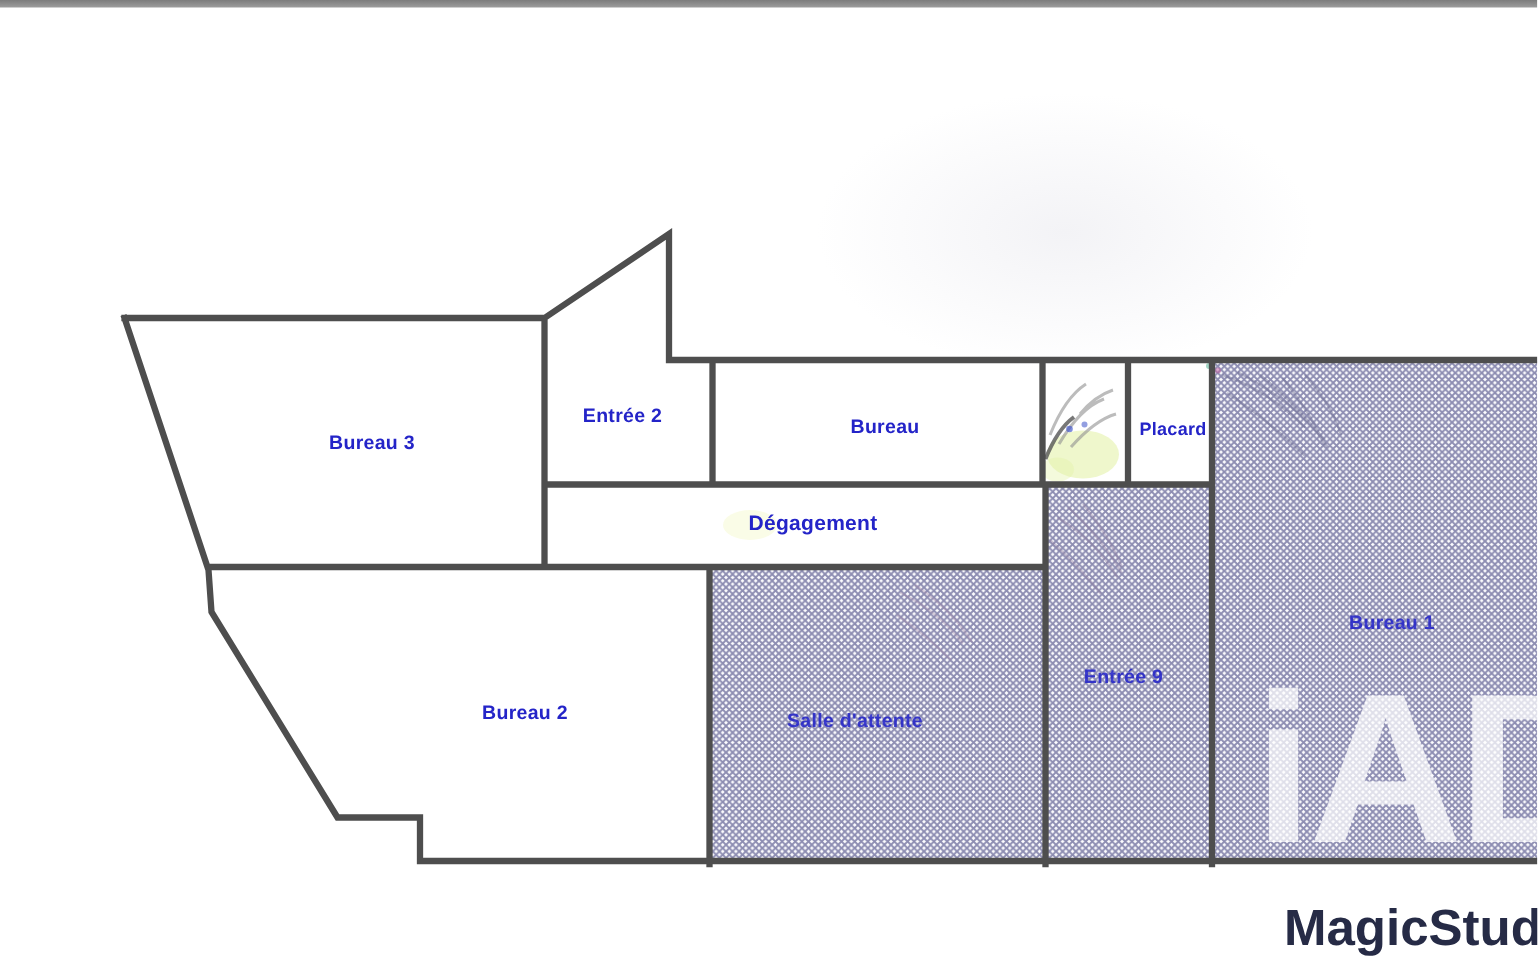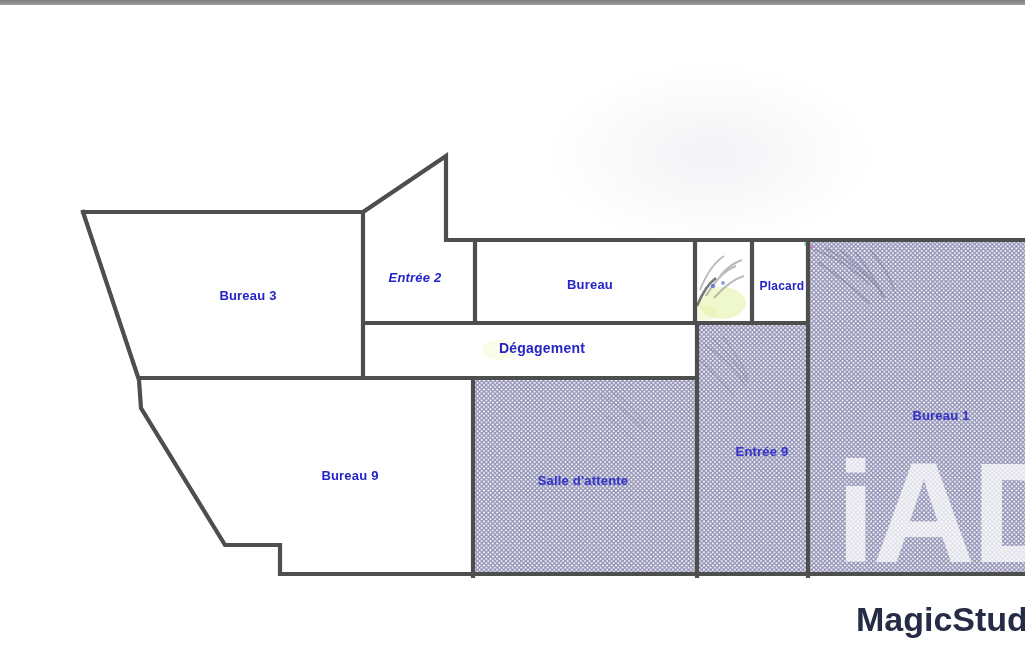--- a/index.html
+++ b/index.html
@@ -41,21 +41,20 @@
     font-size: 13px;
     white-space: nowrap;
     letter-spacing: 0.2px;
   }
   .room-label.big { font-size: 14px; }
   .room-label.small { font-size: 12px; }
   .room-label.on-hatch {
     opacity: 0.88;
     text-shadow: 0 0 1px rgba(120,120,190,0.6);
     filter: blur(0.3px);
-    padding-left: 26px;
   }
   .iad-watermark {
     position: absolute;
     left: 836px; top: 448px;
     font-size: 142px;
     line-height: 0.92;
     font-weight: bold;
     letter-spacing: -3px;
     color: rgba(255,255,255,0.72);
     pointer-events: none;
@@ -131,25 +130,25 @@
              M695,240 V323
              M752,240 V323
              M808,240 V576
              M363,323 H808
              M140,378 H697
              M473,378 V576
              M697,323 V576" fill="none" stroke="#4e4e4e" stroke-width="4.2" stroke-linecap="square"></path>
   </svg>
 
   <div class="room-label" style="left:248px; top:295px;">Bureau 3</div>
-  <div class="room-label" style="left:415px; top:277px;font-style:italic;">Entrée 2</div>
+  <div class="room-label" style="left:415px; top:277px;">Entrée 2</div>
   <div class="room-label" style="left:590px; top:284px;">Bureau</div>
   <div class="room-label small" style="left:782px; top:286px;">Placard</div>
   <div class="room-label big" style="left:542px; top:348px;">Dégagement</div>
-  <div class="room-label" style="left:350px; top:475px;">Bureau 9</div>
+  <div class="room-label" style="left:350px; top:475px;">Bureau 2</div>
   <div class="room-label on-hatch" style="left:570px; top:480px;">Salle d'attente</div>
   <div class="room-label on-hatch" style="left:749px; top:451px;">Entrée 9</div>
   <div class="room-label on-hatch" style="left:928px; top:415px;">Bureau 1</div>
 
   <div class="iad-watermark">iAD</div>
   <div class="studio-watermark">MagicStudio</div>
 
 </div>
 
 </body></html>

